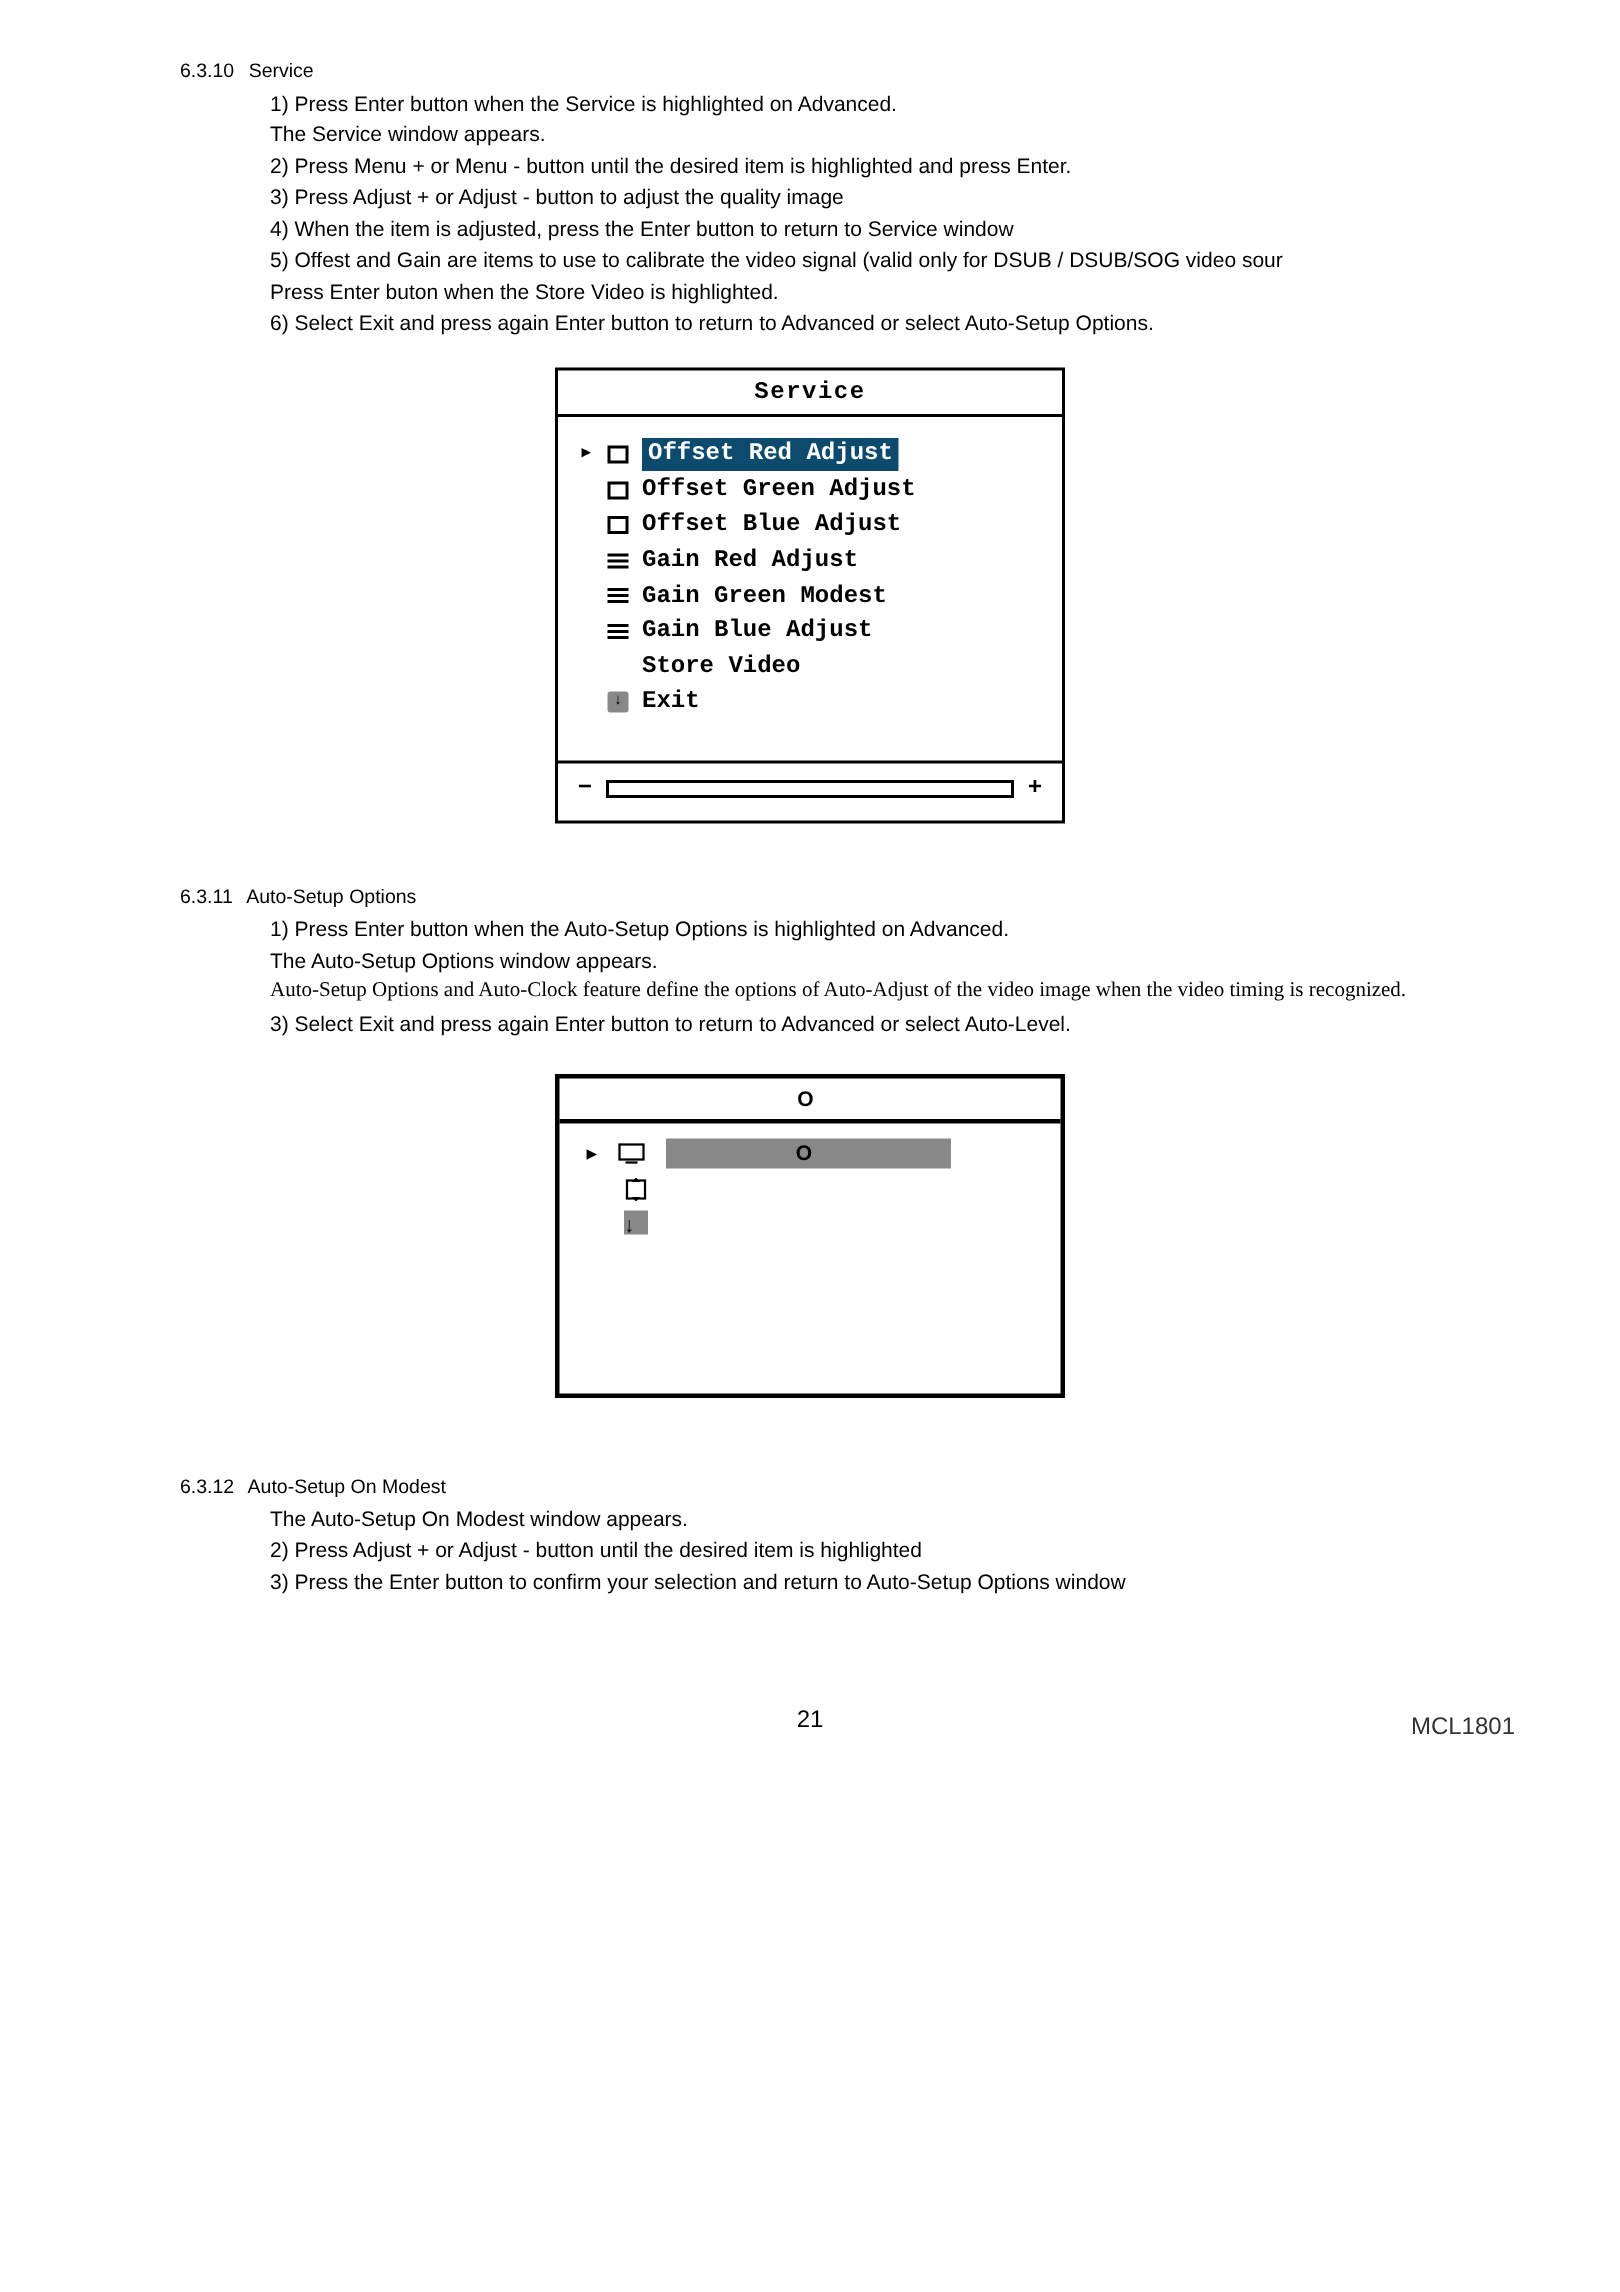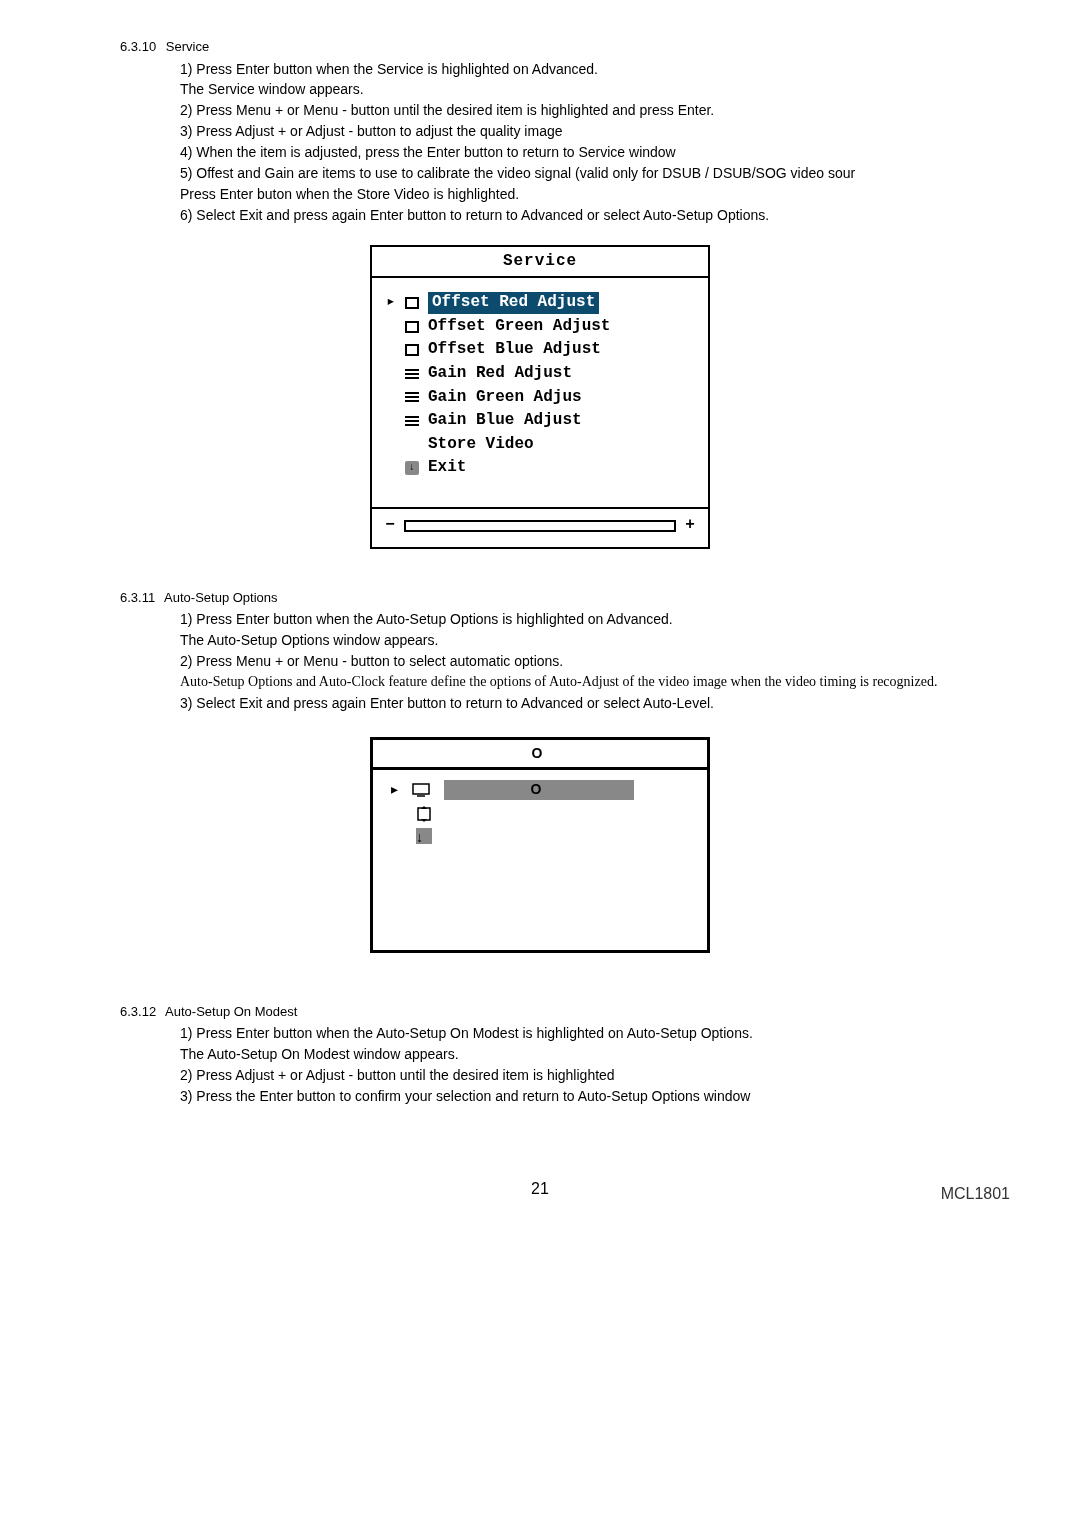--- a/index.html
+++ b/index.html
@@ -172,21 +172,21 @@
       </div>
       <div class="row">
         <span class="arrow"></span>
         <span class="icon">
             <span class="bars">
               <span></span>
               <span></span>
               <span></span>
             </span>
           </span>
-        <span>Gain Green Adjus</span>
+        <span>Gain Green Modest</span>
       </div>
       <div class="row">
         <span class="arrow"></span>
         <span class="icon">
             <span class="bars">
               <span></span>
               <span></span>
               <span></span>
             </span>
           </span>
@@ -217,21 +217,20 @@
   <span class="num">6.3.11</span>
   <span>Auto-Setup Options</span>
 </div>
 <div class="steps">
   <p>
     <span>1) Press </span><span>Enter</span><span> button when the </span><span>Auto-Setup Options</span><span> is highlighted on </span><span>Advanced</span><span>.</span>
   </p>
   <p>
     <span>The </span><span>Auto-Setup Options</span><span> window appears.</span>
   </p>
-  <p>2) Press Menu + or Menu - button to select automatic options.</p>
   <p class="serif">Auto-Setup Options and Auto-Clock feature define the options of Auto-Adjust of the video image when the video timing is recognized.</p>
   <p>
     <span>3) Select </span><span>Exit</span><span> and press again </span><span>Enter</span><span> button to return to </span><span>Advanced</span><span> or select </span><span>Auto-Level</span><span>.</span>
   </p>
 </div>
 
 <div class="osd2-wrap">
   <div class="osd2">
     <div class="title2">O</div>
     <div class="body2">
@@ -264,23 +263,20 @@
     </div>
   </div>
 </div>
 
 <div class="section-head">
   <span class="num">6.3.12</span>
   <span>Auto-Setup On Modest</span>
 </div>
 <div class="steps">
   <p>
-    <span>1) Press </span><span>Enter</span><span> button when the </span><span>Auto-Setup On Modest</span><span> is highlighted on </span><span>Auto-Setup Options</span><span>.</span>
-  </p>
-  <p>
     <span>The </span><span>Auto-Setup On Modest</span><span> window appears.</span>
   </p>
   <p>2) Press Adjust + or Adjust - button until the desired item is highlighted</p>
   <p>
     <span>3) Press the </span><span>Enter</span><span> button to confirm your selection and return to </span><span>Auto-Setup Options</span><span> window</span>
   </p>
 </div>
 
 <div class="spacer"></div>
 <div class="page-num">21</div>

